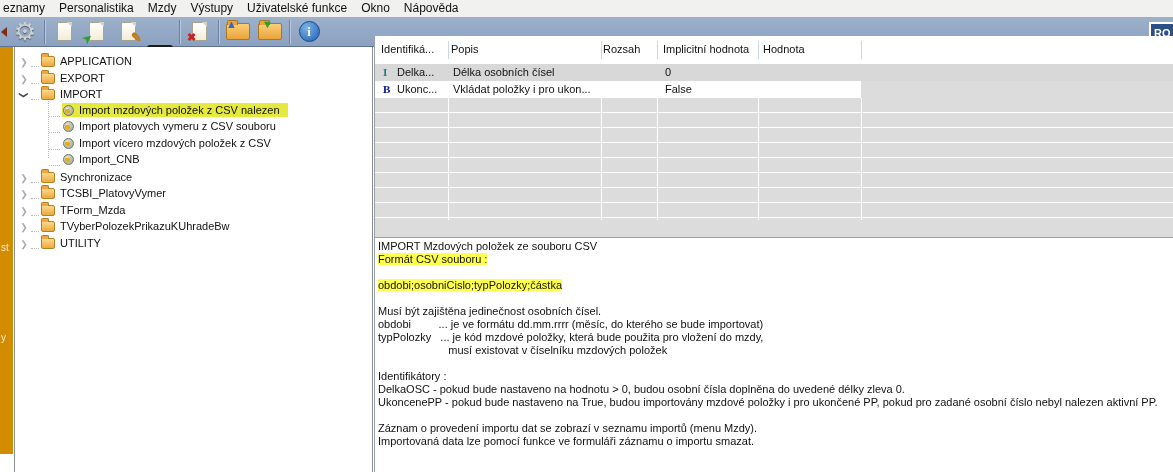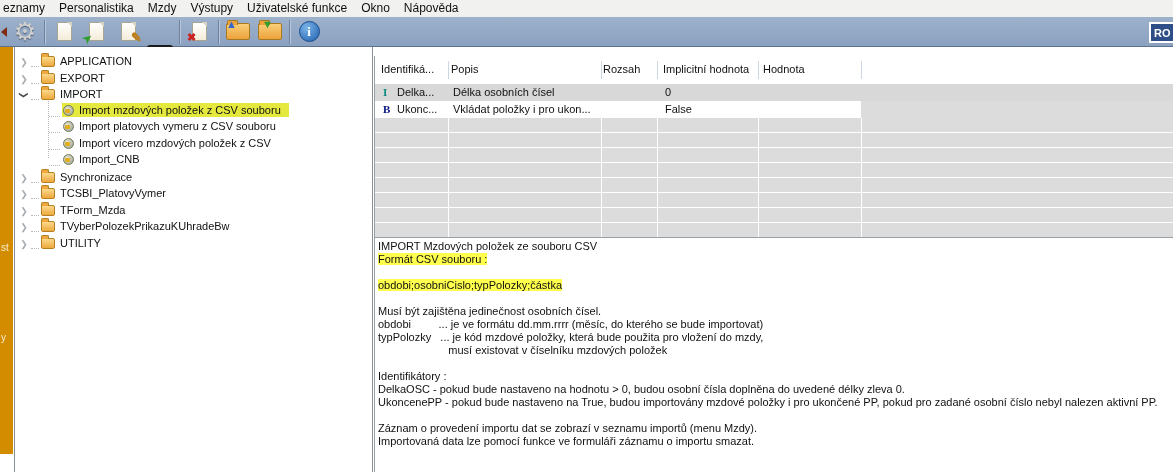--- a/index.html
+++ b/index.html
@@ -70,21 +70,21 @@
   .folder::before{ content:""; position:absolute; top:-4px; left:-1px; width:6px; height:3px;
         background:#eda93f; border:1px solid #b5801f; border-bottom:none; border-radius:2px 2px 0 0; }
   .fnicon{ width:11px; height:11px; border-radius:50%; flex:none; position:relative;
         background:radial-gradient(circle at 35% 35%, #e9e7d2, #97a089); border:1px solid #70775f; }
   .fnicon::after{ content:""; position:absolute; left:1px; top:3px; width:5px; height:4px;
         background:#e2ae1b; border-radius:1px; }
   .selwrap{ display:inline-flex; align-items:center; padding:1px 8px 1px 1px; }
   .selwrap.sel{ background:#e5e93e; }
   .tlabel{ margin-left:5px; white-space:nowrap; }
   
-  .grid{ position:absolute; left:374px; top:56px; width:799px; height:211px; background:#dcdcdc;
+  .grid{ position:absolute; left:374px; top:36px; width:799px; height:211px; background:#dcdcdc;
         border-left:1px solid #9aa0a8; border-bottom:1px solid #b5b5b5; font-size:11px; color:#111; }
   .ghead{ position:absolute; left:0; top:0; width:100%; height:28px; background:#ffffff; }
   .hc{ position:absolute; top:7px; white-space:nowrap; }
   .hsep{ position:absolute; top:5px; height:18px; width:1px; background:#ccd6e4; }
   .grow{ position:absolute; left:0; height:17px; display:block; }
   .grow1{ top:28px; width:100%; background:#d8d8d8; }
   .grow2{ top:45px; width:486px; background:#ffffff; }
   .cell{ position:absolute; top:2px; white-space:nowrap; }
   .tletter{ font:bold 11px "Liberation Serif", serif; }
   .tletter.int{ color:#0a8a80; }
@@ -182,21 +182,21 @@
       <span class="chev open"></span>
         <span class="stub"></span>
       <span class="folder"></span>
       <span class="tlabel">IMPORT</span>
     </div>
 
     <div class="trow child" style="top:54px">
       <span class="hstub"></span>
       <span class="selwrap sel">
         <span class="fnicon"></span>
-        <span class="tlabel">Import mzdových položek z CSV souboru</span>
+        <span class="tlabel">Import mzdových položek z CSV nalezen</span>
       </span>
     </div>
     <div class="trow child" style="top:70px">
       <span class="hstub"></span>
       <span class="selwrap">
         <span class="fnicon"></span>
         <span class="tlabel">Import platovych vymeru z CSV souboru</span>
       </span>
     </div>
     <div class="trow child" style="top:103px">

